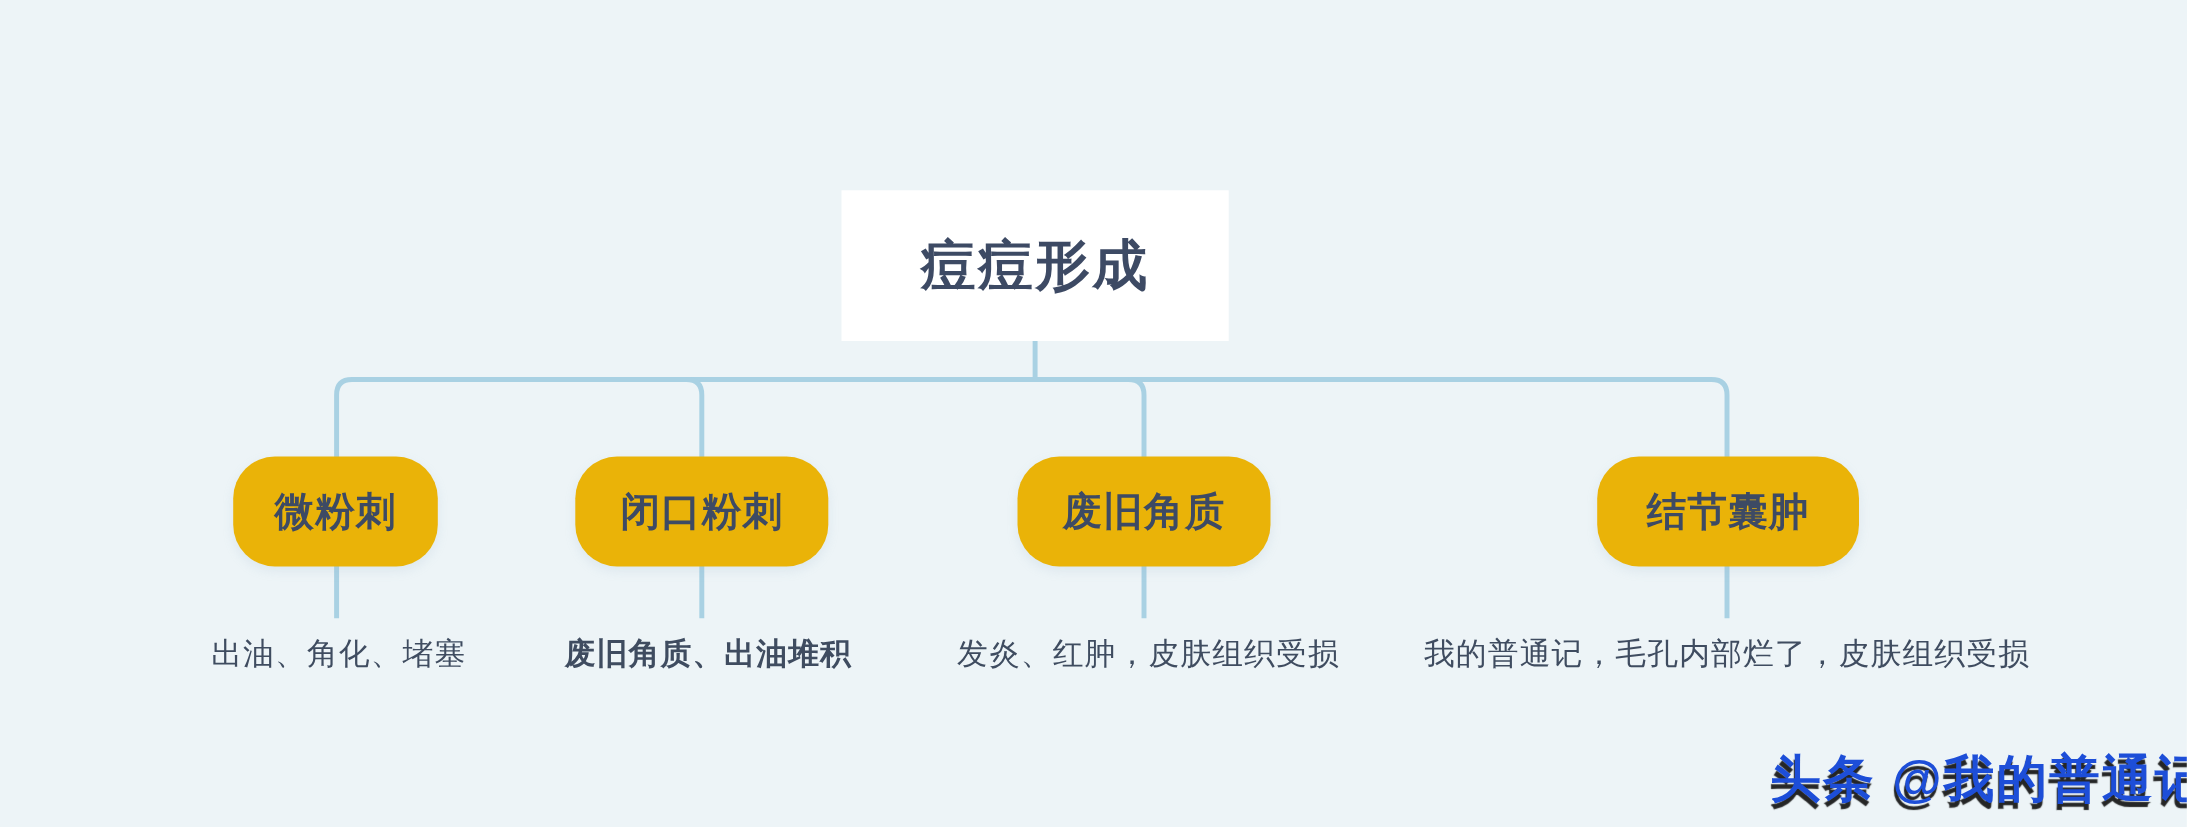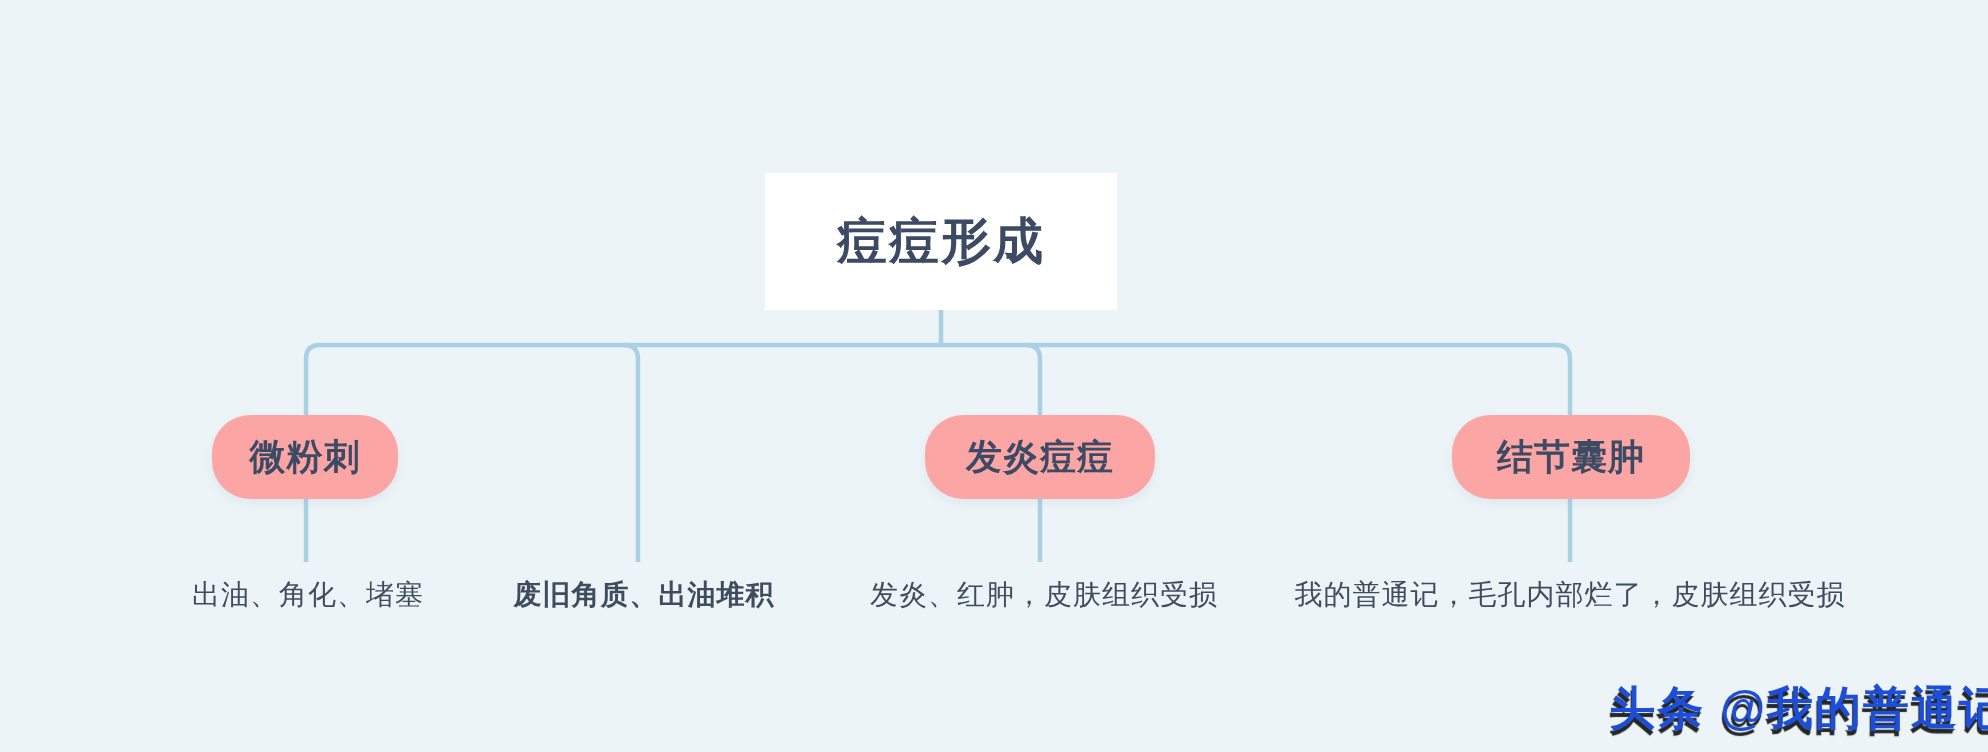--- a/index.html
+++ b/index.html
@@ -32,22 +32,22 @@
     align-items: center;
     justify-content: center;
     font-size: 50px;
     font-weight: 700;
     color: #3d4a64;
     letter-spacing: 2px;
   }
   .branch-node {
     position: absolute;
     top: 415px;
-    height: 84px;
-    background: #fca5a5;
+    height: 100px;
+    background: #eab308;
     border-radius: 38px;
     display: flex;
     align-items: center;
     justify-content: center;
     font-size: 36px;
     font-weight: 700;
     color: #3d4a64;
     letter-spacing: 1px;
     white-space: nowrap;
     box-shadow: 0 4px 10px rgba(150, 180, 200, 0.18);
@@ -98,22 +98,25 @@
     <path d="M 1026 345 Q 1040 345 1040 359 L 1040 562" fill="none" stroke-width="4.5" stroke="#a9d1e3"></path>
   </svg>
 
   <div class="root-node">
     <span>痘痘形成</span>
   </div>
 
   <div class="branch-node b1">
     <span>微粉刺</span>
   </div>
+  <div class="branch-node b2">
+    <span>闭口粉刺</span>
+  </div>
   <div class="branch-node b3">
-    <span>发炎痘痘</span>
+    <span>废旧角质</span>
   </div>
   <div class="branch-node b4">
     <span>结节囊肿</span>
   </div>
 
   <div class="branch-desc d1">出油、角化、堵塞</div>
   <div class="branch-desc d2">废旧角质、出油堆积</div>
   <div class="branch-desc d3">发炎、红肿，皮肤组织受损</div>
   <div class="branch-desc d4">我的普通记，毛孔内部烂了，皮肤组织受损</div>
 

